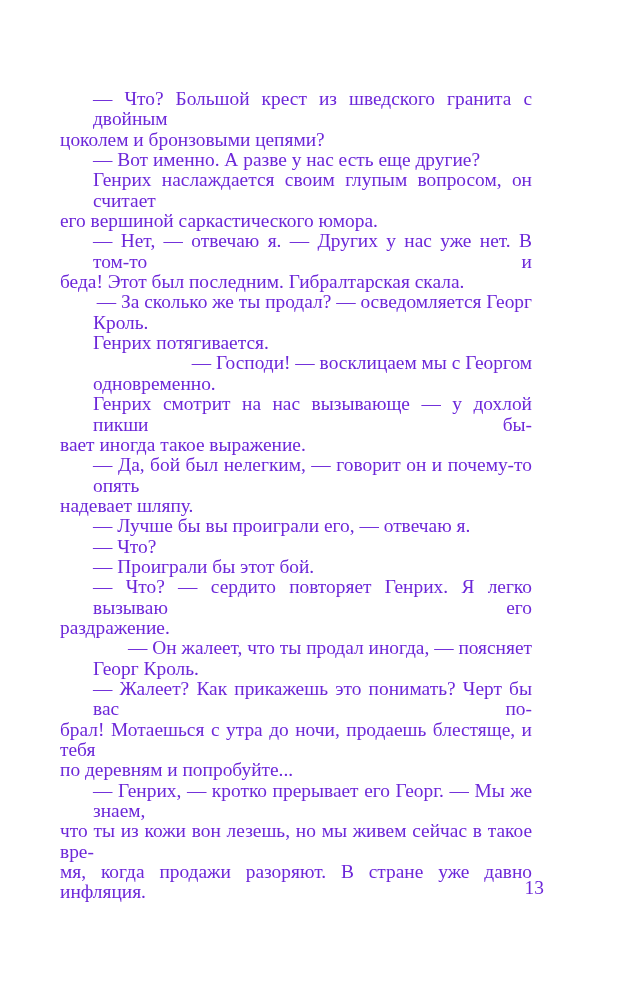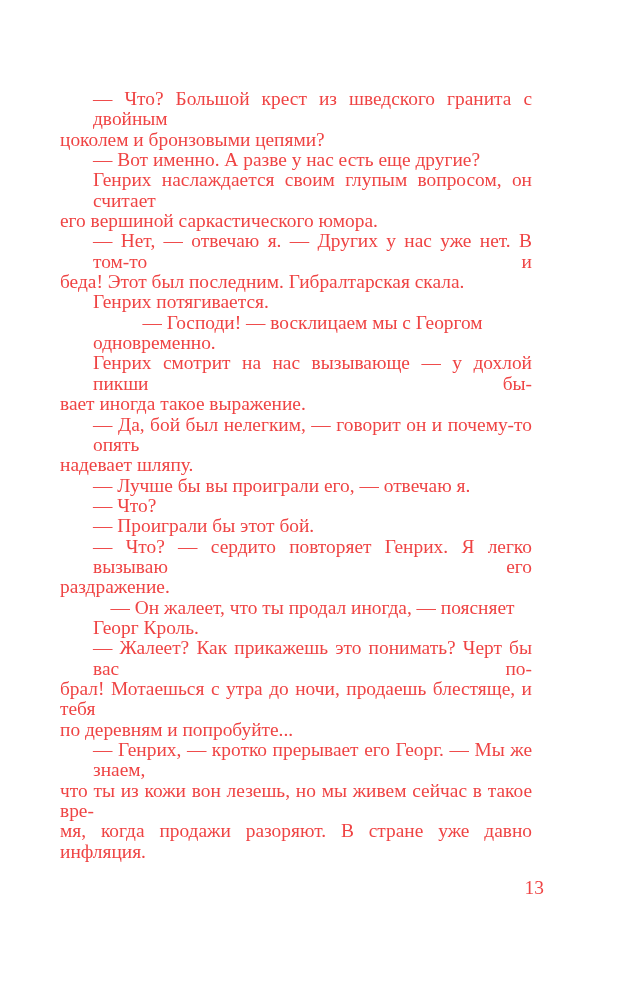--- a/index.html
+++ b/index.html
@@ -7,21 +7,21 @@
     padding: 0;
     background: #ffffff;
   }
   .page {
     position: relative;
     width: 618px;
     height: 1000px;
     background: #ffffff;
     overflow: hidden;
     font-family: "Liberation Serif", "DejaVu Serif", serif;
-    color: #ef4444;
+    color: #6d28d9;
   }
   .text-block {
     position: absolute;
     left: 60px;
     top: 89px;
     width: 472px;
   }
   .para {
     margin: 0;
     padding: 0;
@@ -31,21 +31,21 @@
     line-height: 20.35px;
     text-align: justify;
     text-align-last: justify;
     text-justify: inter-word;
     white-space: normal;
   }
   .line.first {
     padding-left: 33px;
   }
   .line.last {
-    text-align: center;
+    text-align: right;
     text-align-last: left;
   }
   .page-number {
     position: absolute;
     left: 72px;
     top: 878px;
     width: 472px;
     font-size: 19.4px;
     line-height: 20.35px;
     text-align: right;
@@ -63,20 +63,23 @@
       <div class="para">
         <div class="line first last">— Вот именно. А разве у нас есть еще другие?</div>
       </div>
       <div class="para">
         <div class="line first">Генрих наслаждается своим глупым вопросом, он считает</div>
         <div class="line last">его вершиной саркастического юмора.</div>
       </div>
       <div class="para">
         <div class="line first">— Нет, — отвечаю я. — Других у нас уже нет. В том-то и</div>
         <div class="line last">беда! Этот был последним. Гибралтарская скала.</div>
+      </div>
+      <div class="para">
+        <div class="line first last">— За сколько же ты продал? — осведомляется Георг Кроль.</div>
       </div>
       <div class="para">
         <div class="line first last">Генрих потягивается.</div>
       </div>
       <div class="para">
         <div class="line first last">— Господи! — восклицаем мы с Георгом одновременно.</div>
       </div>
       <div class="para">
         <div class="line first">Генрих смотрит на нас вызывающе — у дохлой пикши бы-</div>
         <div class="line last">вает иногда такое выражение.</div>

